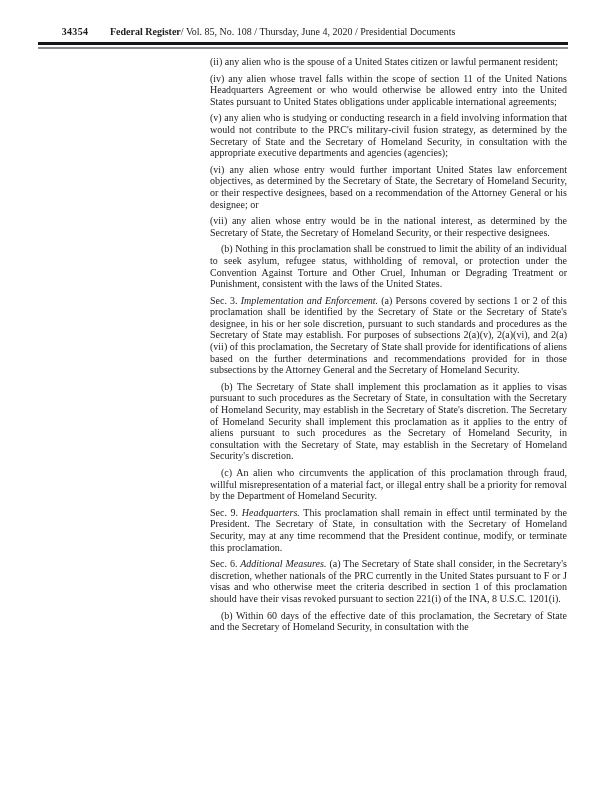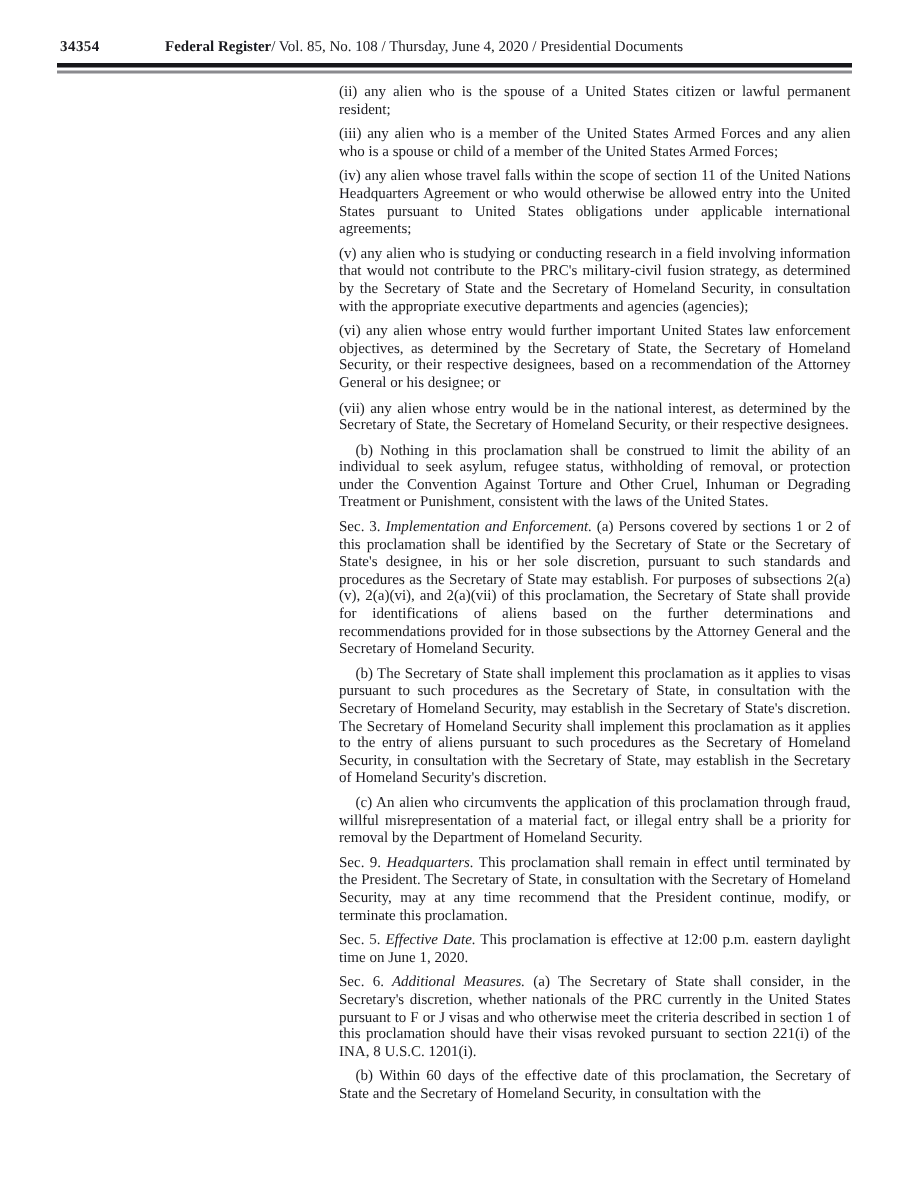--- a/index.html
+++ b/index.html
@@ -19,20 +19,21 @@
   .fr-header {
     position: absolute;
     left: 40px;
     top: 26px;
     width: 528px;
     display: flex;
     align-items: baseline;
     font-size: 10px;
     line-height: 12px;
     white-space: nowrap;
+    text-align: center;
   }
   .fr-header .pageno {
     font-weight: bold;
     width: 70px;
     flex: 0 0 70px;
     letter-spacing: 0.3px;
   }
   .fr-header .journal {
     font-weight: bold;
   }
@@ -58,21 +59,21 @@
   .doc-body {
     position: absolute;
     left: 210px;
     top: 56px;
     width: 357px;
     font-size: 10px;
     line-height: 11.6px;
     text-align: justify;
   }
   .para {
-    margin: 0 0 5px 16px;
+    margin: 0 0 5px 0;
   }
   .para.indent {
     text-indent: 11px;
   }
   .para .sec-label {
     font-weight: normal;
     font-style: normal;
   }
   .para .sec-title {
     font-style: italic;
@@ -91,41 +92,39 @@
 
   <div class="header-rule">
     <div class="rule-thick"></div>
     <div class="rule-thin"></div>
   </div>
 
   <div class="doc-body">
 
     <p class="para"><span>(ii) any alien who is the spouse of a United States citizen or lawful permanent resident;</span></p>
 
-    <p class="para"><span>(iii) any alien who is a member of the United States Armed Forces and any alien who is a spouse or child of a member of the United States Armed Forces;</span></p>
 
     <p class="para"><span>(iv) any alien whose travel falls within the scope of section 11 of the United Nations Headquarters Agreement or who would otherwise be allowed entry into the United States pursuant to United States obligations under applicable international agreements;</span></p>
 
     <p class="para"><span>(v) any alien who is studying or conducting research in a field involving information that would not contribute to the PRC's military-civil fusion strategy, as determined by the Secretary of State and the Secretary of Homeland Security, in consultation with the appropriate executive departments and agencies (agencies);</span></p>
 
     <p class="para"><span>(vi) any alien whose entry would further important United States law enforcement objectives, as determined by the Secretary of State, the Secretary of Homeland Security, or their respective designees, based on a recommendation of the Attorney General or his designee; or</span></p>
 
     <p class="para"><span>(vii) any alien whose entry would be in the national interest, as determined by the Secretary of State, the Secretary of Homeland Security, or their respective designees.</span></p>
 
     <p class="para indent"><span>(b) Nothing in this proclamation shall be construed to limit the ability of an individual to seek asylum, refugee status, withholding of removal, or protection under the Convention Against Torture and Other Cruel, Inhuman or Degrading Treatment or Punishment, consistent with the laws of the United States.</span></p>
 
     <p class="para"><span class="sec-label">Sec. 3.</span><span class="sec-title"> Implementation and Enforcement.</span><span> (a) Persons covered by sections 1 or 2 of this proclamation shall be identified by the Secretary of State or the Secretary of State's designee, in his or her sole discretion, pursuant to such standards and procedures as the Secretary of State may establish. For purposes of subsections 2(a)(v), 2(a)(vi), and 2(a)(vii) of this proclamation, the Secretary of State shall provide for identifications of aliens based on the further determinations and recommendations provided for in those subsections by the Attorney General and the Secretary of Homeland Security.</span></p>
 
     <p class="para indent"><span>(b) The Secretary of State shall implement this proclamation as it applies to visas pursuant to such procedures as the Secretary of State, in consultation with the Secretary of Homeland Security, may establish in the Secretary of State's discretion. The Secretary of Homeland Security shall implement this proclamation as it applies to the entry of aliens pursuant to such procedures as the Secretary of Homeland Security, in consultation with the Secretary of State, may establish in the Secretary of Homeland Security's discretion.</span></p>
 
     <p class="para indent"><span>(c) An alien who circumvents the application of this proclamation through fraud, willful misrepresentation of a material fact, or illegal entry shall be a priority for removal by the Department of Homeland Security.</span></p>
 
     <p class="para"><span class="sec-label">Sec. 9.</span><span class="sec-title"> Headquarters.</span><span> This proclamation shall remain in effect until terminated by the President. The Secretary of State, in consultation with the Secretary of Homeland Security, may at any time recommend that the President continue, modify, or terminate this proclamation.</span></p>
 
-    <p class="para"><span class="sec-label">Sec. 5.</span><span class="sec-title"> Effective Date.</span><span> This proclamation is effective at 12:00 p.m. eastern daylight time on June 1, 2020.</span></p>
 
     <p class="para"><span class="sec-label">Sec. 6.</span><span class="sec-title"> Additional Measures.</span><span> (a) The Secretary of State shall consider, in the Secretary's discretion, whether nationals of the PRC currently in the United States pursuant to F or J visas and who otherwise meet the criteria described in section 1 of this proclamation should have their visas revoked pursuant to section 221(i) of the INA, 8 U.S.C. 1201(i).</span></p>
 
     <p class="para indent"><span>(b) Within 60 days of the effective date of this proclamation, the Secretary of State and the Secretary of Homeland Security, in consultation with the</span></p>
 
   </div>
 
 </div>
 
 </body></html>

